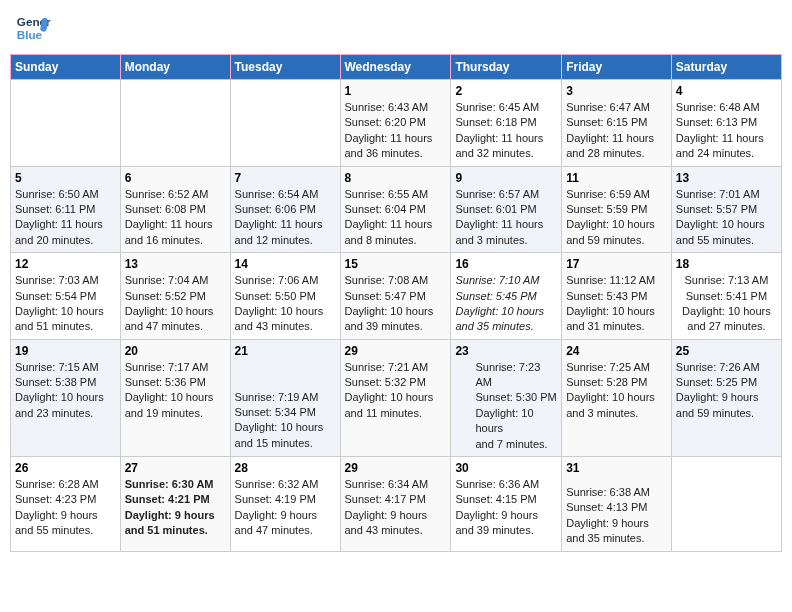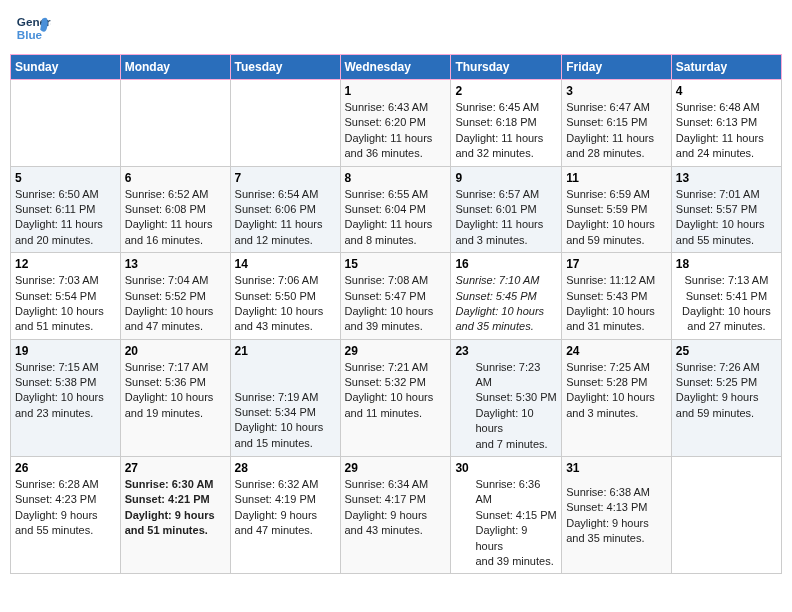--- a/index.html
+++ b/index.html
@@ -324,21 +324,21 @@
         </td>
         <td>
           <span class="day-num">29</span>
           <div class="day-info" style="white-space: pre-line;">Sunrise: 6:34 AM
 Sunset: 4:17 PM
 Daylight: 9 hours
 and 43 minutes.</div>
         </td>
         <td>
           <span class="day-num">30</span>
-          <div class="day-info" style="white-space: pre-line; margin-left: 20px;">Sunrise: 6:36 AM
+          <div class="day-info" style="white-space: pre-line;">Sunrise: 6:36 AM
 Sunset: 4:15 PM
 Daylight: 9 hours
 and 39 minutes.</div>
         </td>
         <td>
           <span class="day-num">31</span>
           <div class="day-info" style="white-space: pre-line; margin-top: 10px;">Sunrise: 6:38 AM
 Sunset: 4:13 PM
 Daylight: 9 hours
 and 35 minutes.</div>

